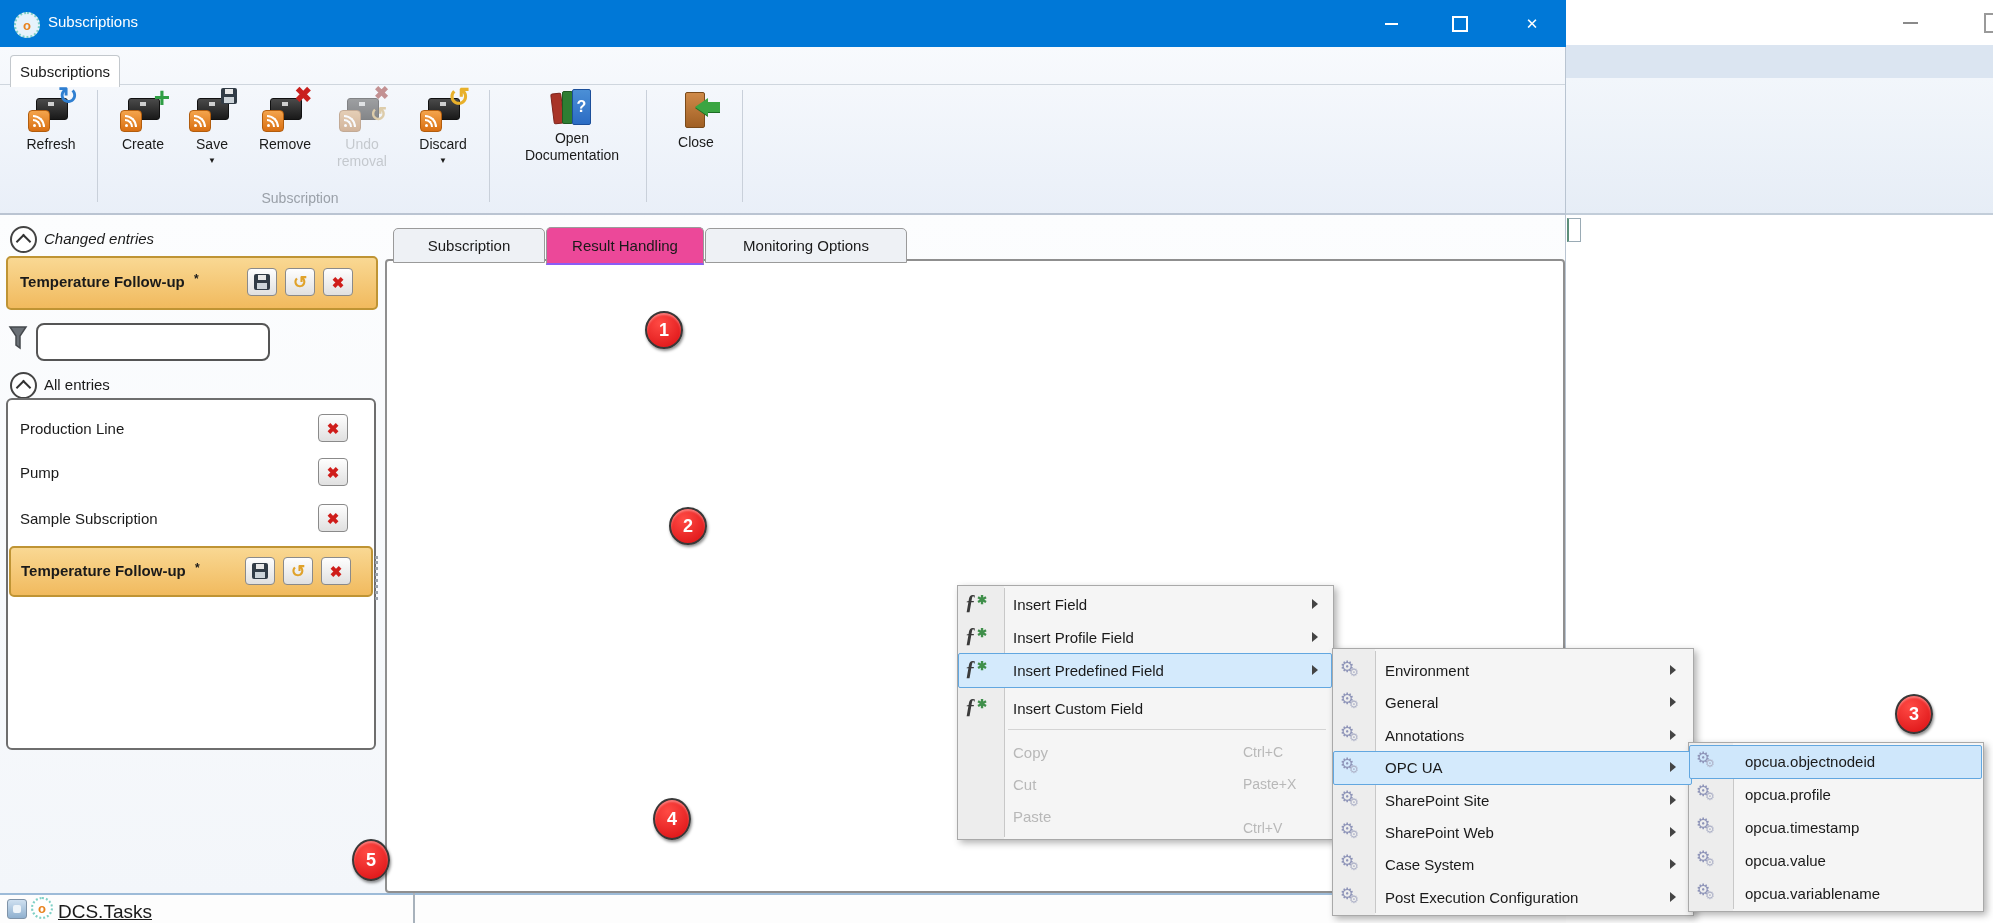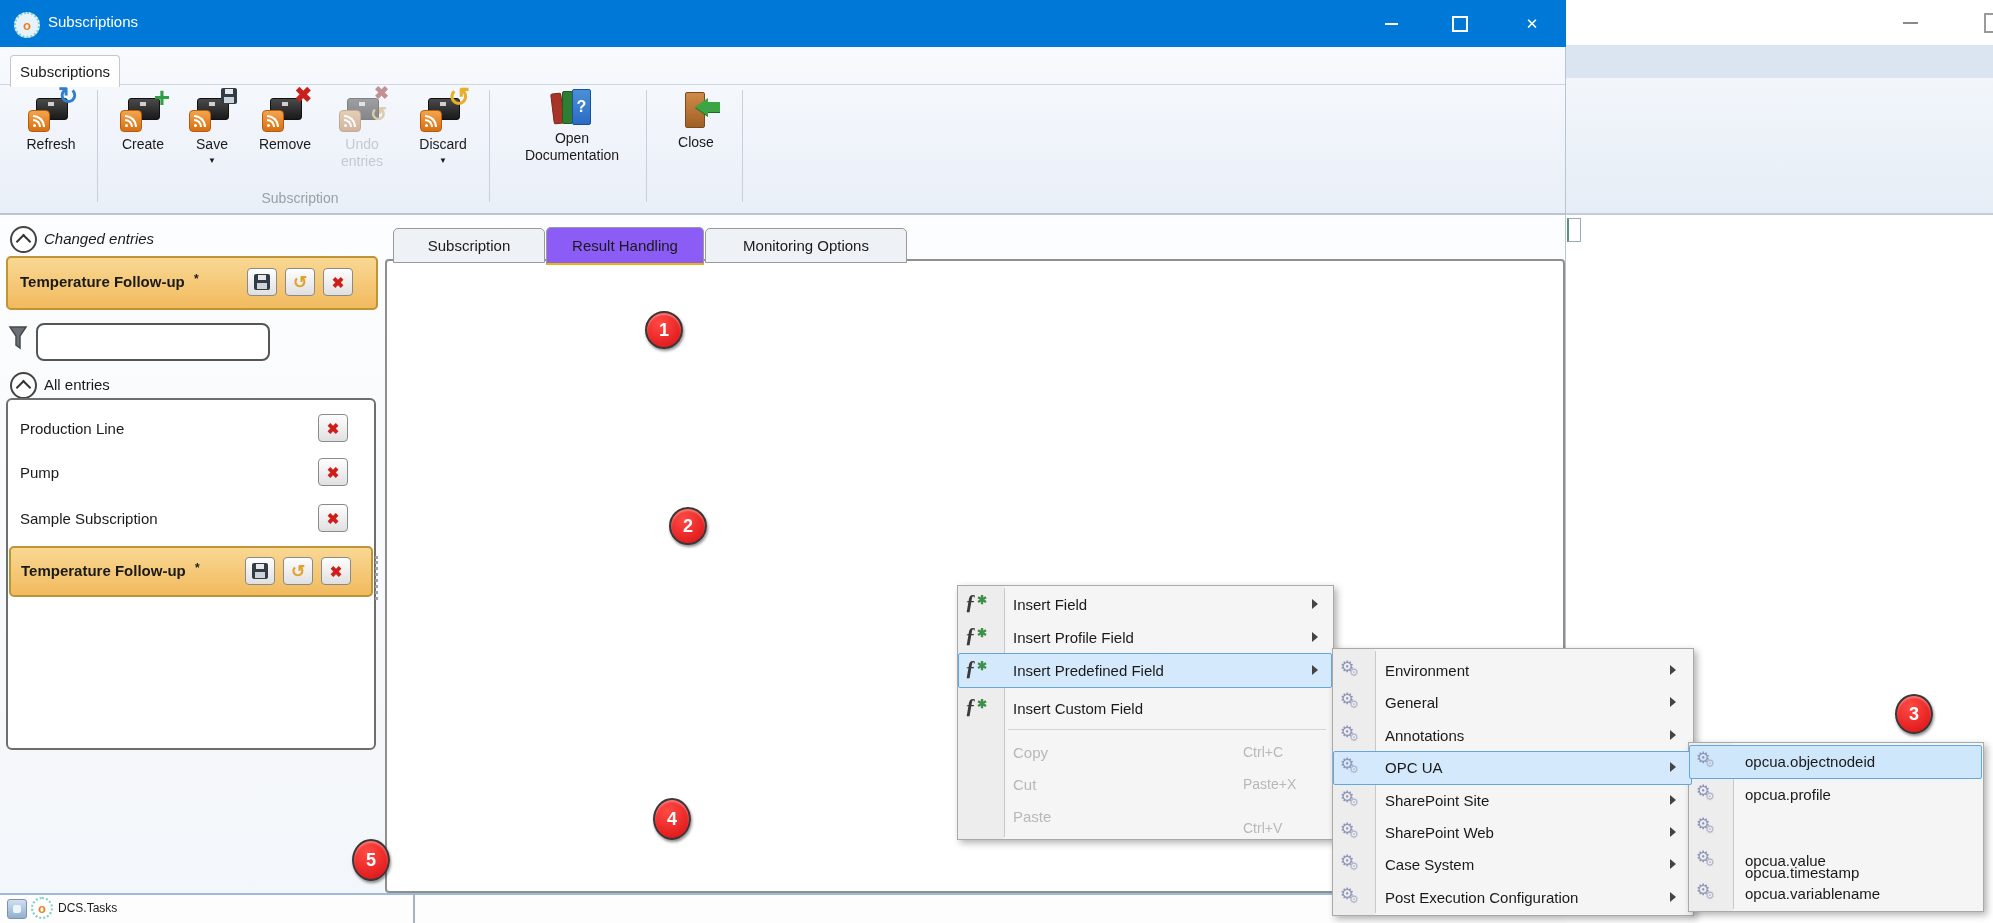--- a/index.html
+++ b/index.html
@@ -49,21 +49,21 @@
   .entry-orange .nm{font-weight:bold;font-size:15px;}
   .sbtn{width:28px;height:26px;background:linear-gradient(#fefefe,#e0e0e0);border:1px solid #8a8a8a;border-radius:4px;
     display:flex;align-items:center;justify-content:center;position:absolute;}
   .x-red{color:#cf1d1a;font-weight:bold;font-size:15px;line-height:1;}
   .u-yel{color:#e0a22a;font-weight:bold;font-size:17px;line-height:1;}
   .listbox{border:2px solid #6e6e6e;border-radius:6px;background:#fff;}
   .lrow{font-size:15px;}
   .filter-input{border:2px solid #555;border-radius:8px;background:#fff;}
   
   .ptab{height:33px;background:#eef1f5;border:1px solid #9a9a9a;border-radius:5px 5px 0 0;display:flex;align-items:center;justify-content:center;font-size:15px;z-index:2;}
-  .ptab.active{background:#8b5cf6;border-bottom:2px solid #eab308;height:35px;z-index:5;}
+  .ptab.active{background:#ec4899;border-bottom:2px solid #8b5cf6;height:35px;z-index:5;}
   .panel{left:385px;top:259px;width:1176px;height:630px;background:#fff;border:2px solid #8f8f8f;border-radius:4px;z-index:1;}
   .gbox{border:2px solid #a8a8a8;border-radius:5px;background:#fff;}
   .ghead-line{background:#a8a8a8;height:1px;}
   .cbtn{width:27px;height:23px;border:2px solid #c6a14a;border-radius:5px;background:linear-gradient(#fff,#f3e8c8);
     display:flex;align-items:center;justify-content:center;font-size:9px;color:#555;}
   .gtitle{font-weight:bold;font-size:15px;}
   .flabel{font-size:15px;}
   .blabel{font-size:15px;font-weight:bold;}
   .req{font-size:12px;font-weight:bold;vertical-align:4px;margin-left:5px;}
   .combo{border:2px solid #767676;border-radius:5px;background:#fff;font-size:14px;display:flex;align-items:center;}
@@ -96,21 +96,21 @@
   .marr{position:absolute;width:0;height:0;border-left:6px solid #444;border-top:5px solid transparent;border-bottom:5px solid transparent;}
   .fxico{position:absolute;width:30px;height:22px;}
   .fxico .f{position:absolute;left:0;top:-3px;font-family:"Liberation Serif",serif;font-style:italic;font-weight:bold;font-size:21px;color:#3a3a3a;}
   .fxico .st{position:absolute;left:12px;top:0px;font-size:12px;font-weight:bold;color:#3f8f4a;}
   .gears{position:absolute;width:26px;height:24px;}
   .gears .g1{position:absolute;left:0;top:-2px;font-size:16px;color:#8e94b8;}
   .gears .g2{position:absolute;left:9px;top:7px;font-size:11px;color:#aeb2c8;}
   .shortcut{position:absolute;font-size:14px;color:#b8b8b8;}
   
   .statusbar{left:0;top:893px;width:1566px;height:30px;background:#fdfdfd;border-top:2px solid #9dbbd8;}
-  .slink{font-size:12px;color:#1a1a1a;}
+  .slink{font-size:19px;text-decoration:underline;color:#1a1a1a;}
   .simg{width:18px;height:18px;border:1px solid #7f93a8;border-radius:3px;background:linear-gradient(#cfe0f0,#8fb0cf);}
   .simg:before{content:"";position:absolute;left:5px;top:5px;width:8px;height:8px;background:#eef4f9;border-radius:2px;}
   
   .bgwin{left:1566px;top:0;width:427px;height:923px;background:#fff;}
   .seam{left:1565px;top:47px;width:1px;height:846px;background:#b9c4d1;z-index:4;}
 </style>
 </head>
 <body>
 
 <div class="abs bgwin"></div>
@@ -209,21 +209,21 @@
         <i></i>
       </span>
       <span class="rss">
         <i class="a2"></i>
         <i class="a1"></i>
         <i class="dot"></i>
       </span>
       <span class="ovl" style="color:#c9201d;font-size:18px;">✖</span>
       <span class="ovl" style="color:#e0a22a;font-size:20px;top:16px;right:2px;">↺</span>
     </span>
-  <span class="lab">Undo entries</span>
+  <span class="lab">Undo removal</span>
 </div>
 <div class="abs rbtn" style="left:403px;width:80px;">
   <span class="ric">
       <span class="dev">
         <i></i>
       </span>
       <span class="rss">
         <i class="a2"></i>
         <i class="a1"></i>
         <i class="dot"></i>
@@ -518,21 +518,21 @@
 <div class="abs mi" style="left:1745px;top:745px;height:32px;z-index:62;">opcua.objectnodeid</div>
 <span class="gears" style="left:1696px;top:750px;z-index:62;">
     <span class="g1">⚙</span>
     <span class="g2">⚙</span>
   </span>
 <div class="abs mi" style="left:1745px;top:778px;height:32px;z-index:62;">opcua.profile</div>
 <span class="gears" style="left:1696px;top:783px;z-index:62;">
     <span class="g1">⚙</span>
     <span class="g2">⚙</span>
   </span>
-<div class="abs mi" style="left:1745px;top:811px;height:32px;z-index:62;margin-top:45px;">opcua.timestamp</div>
+<div class="abs mi" style="left:1745px;top:811px;height:32px;z-index:62;">opcua.timestamp</div>
 <span class="gears" style="left:1696px;top:816px;z-index:62;">
     <span class="g1">⚙</span>
     <span class="g2">⚙</span>
   </span>
 <div class="abs mi" style="left:1745px;top:844px;height:32px;z-index:62;">opcua.value</div>
 <span class="gears" style="left:1696px;top:849px;z-index:62;">
     <span class="g1">⚙</span>
     <span class="g2">⚙</span>
   </span>
 <div class="abs mi" style="left:1745px;top:877px;height:32px;z-index:62;">opcua.variablename</div>

